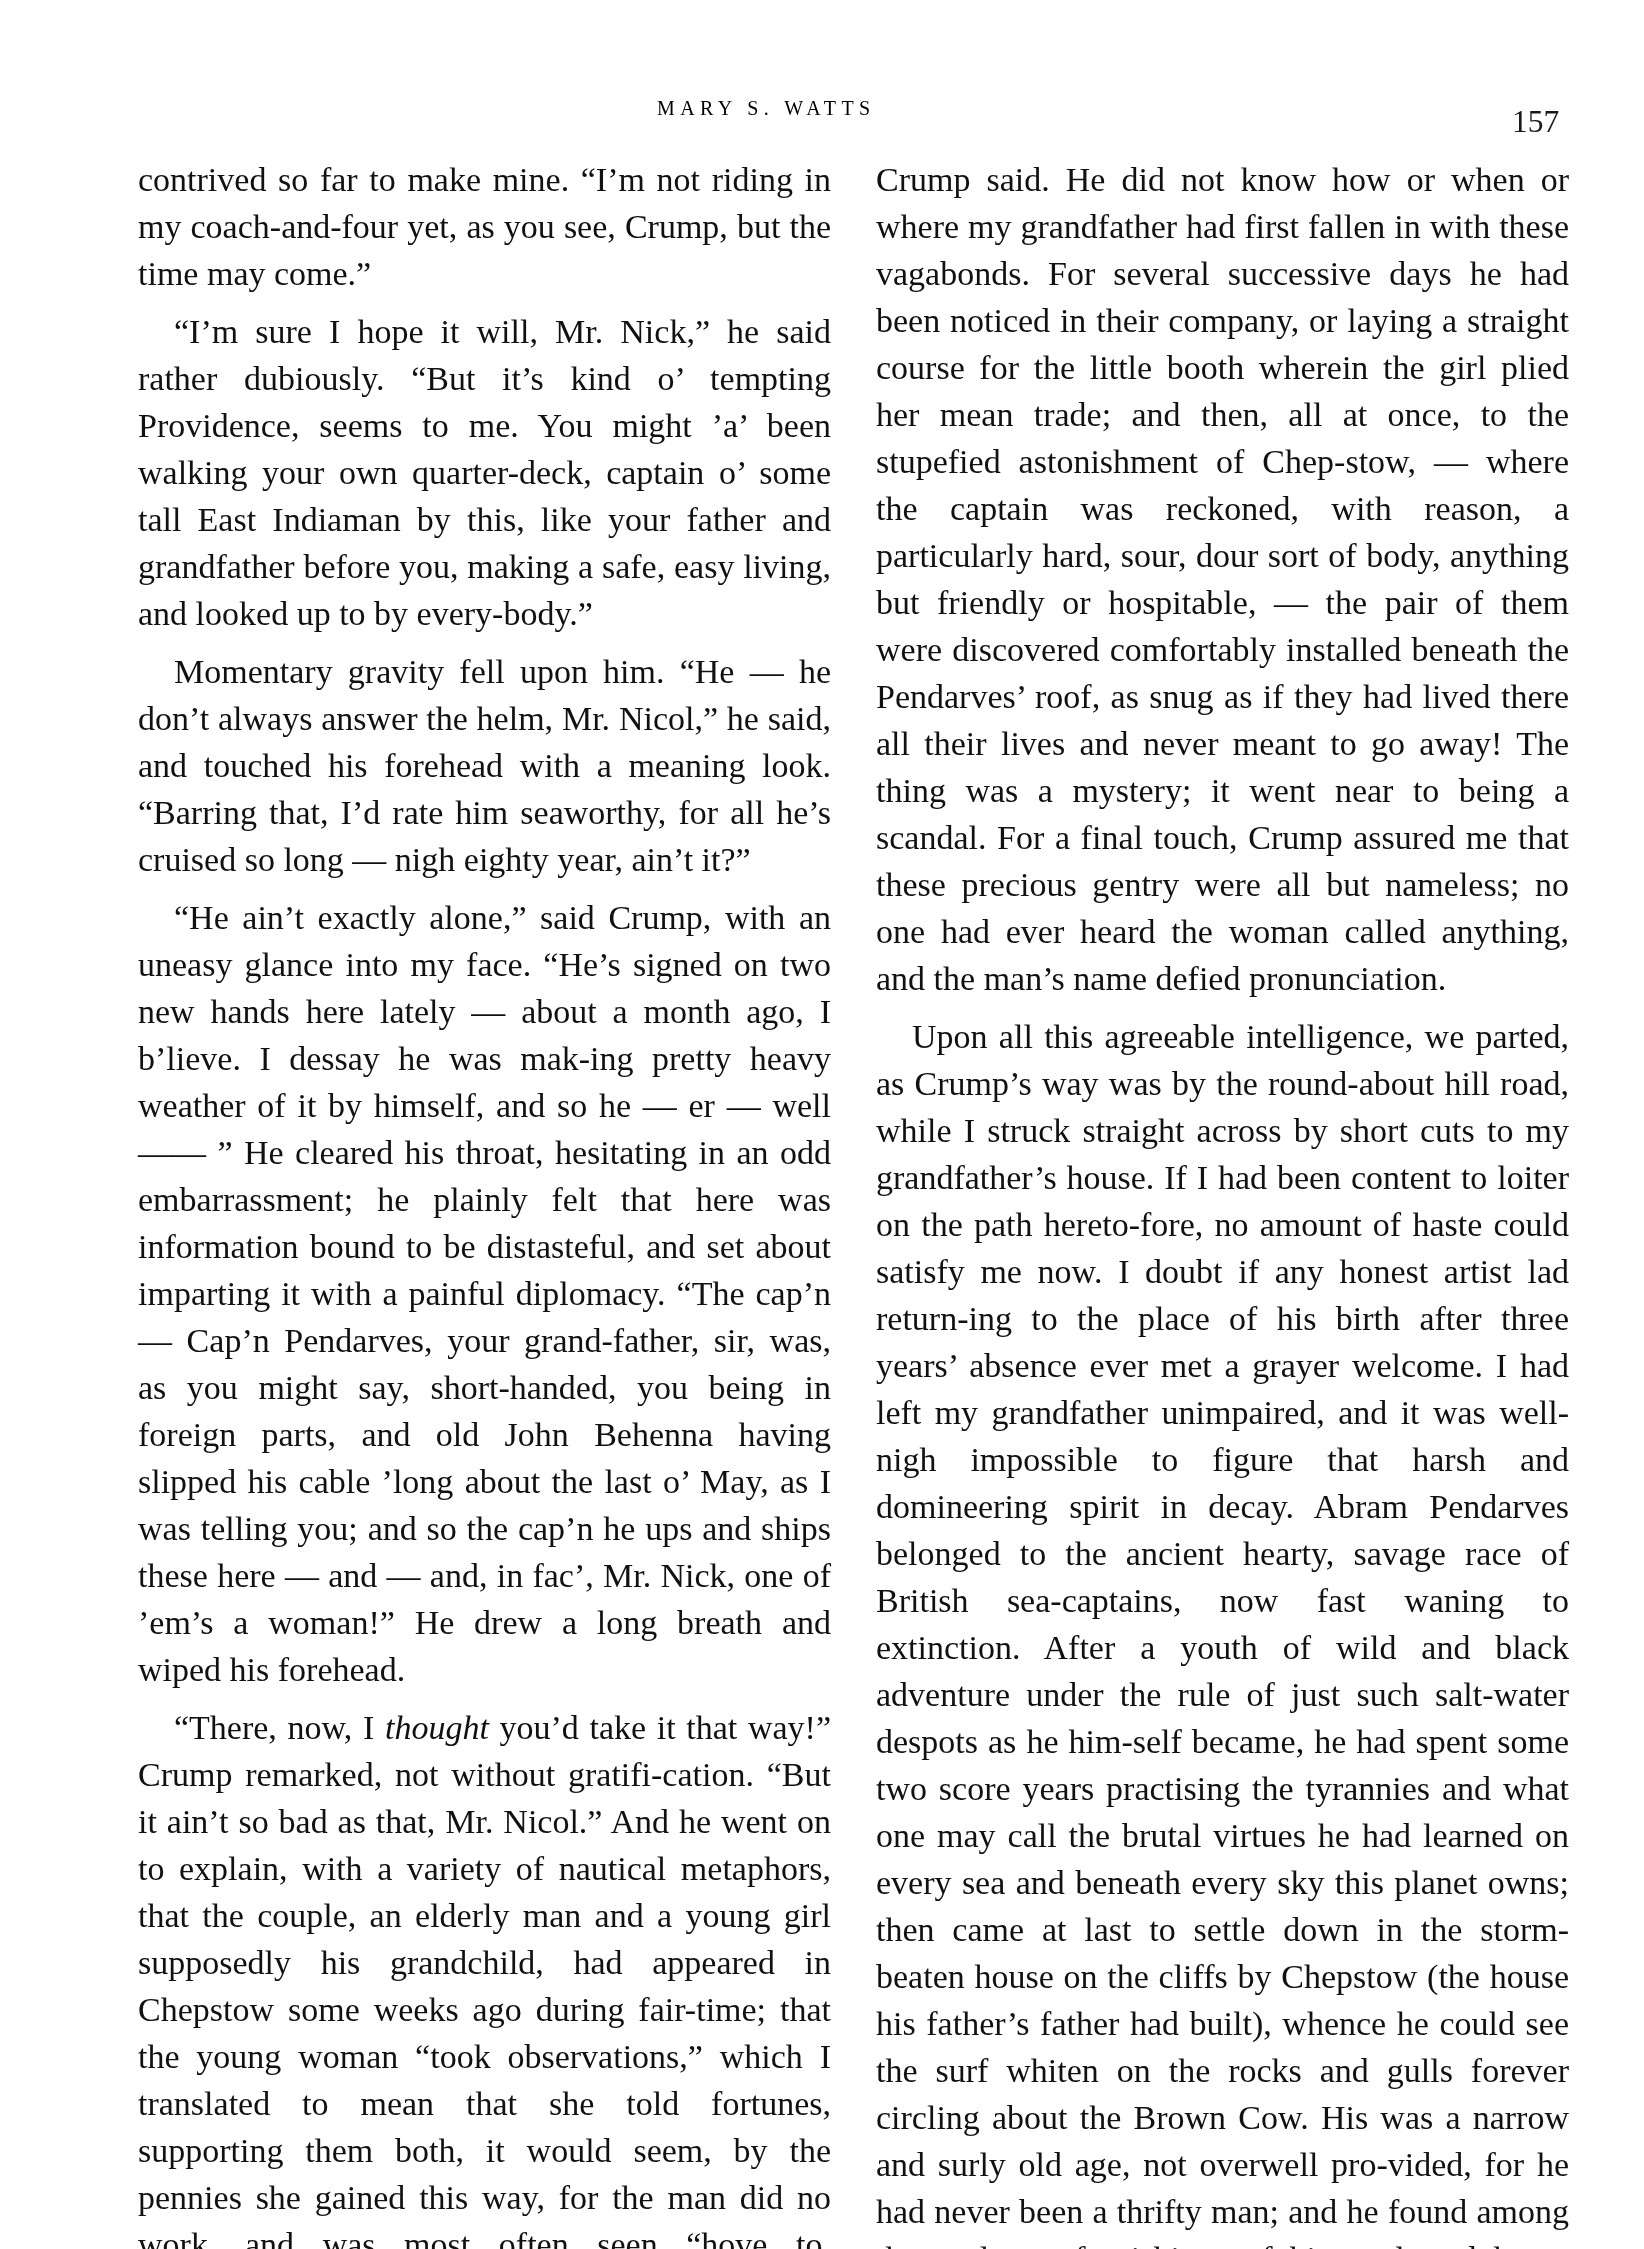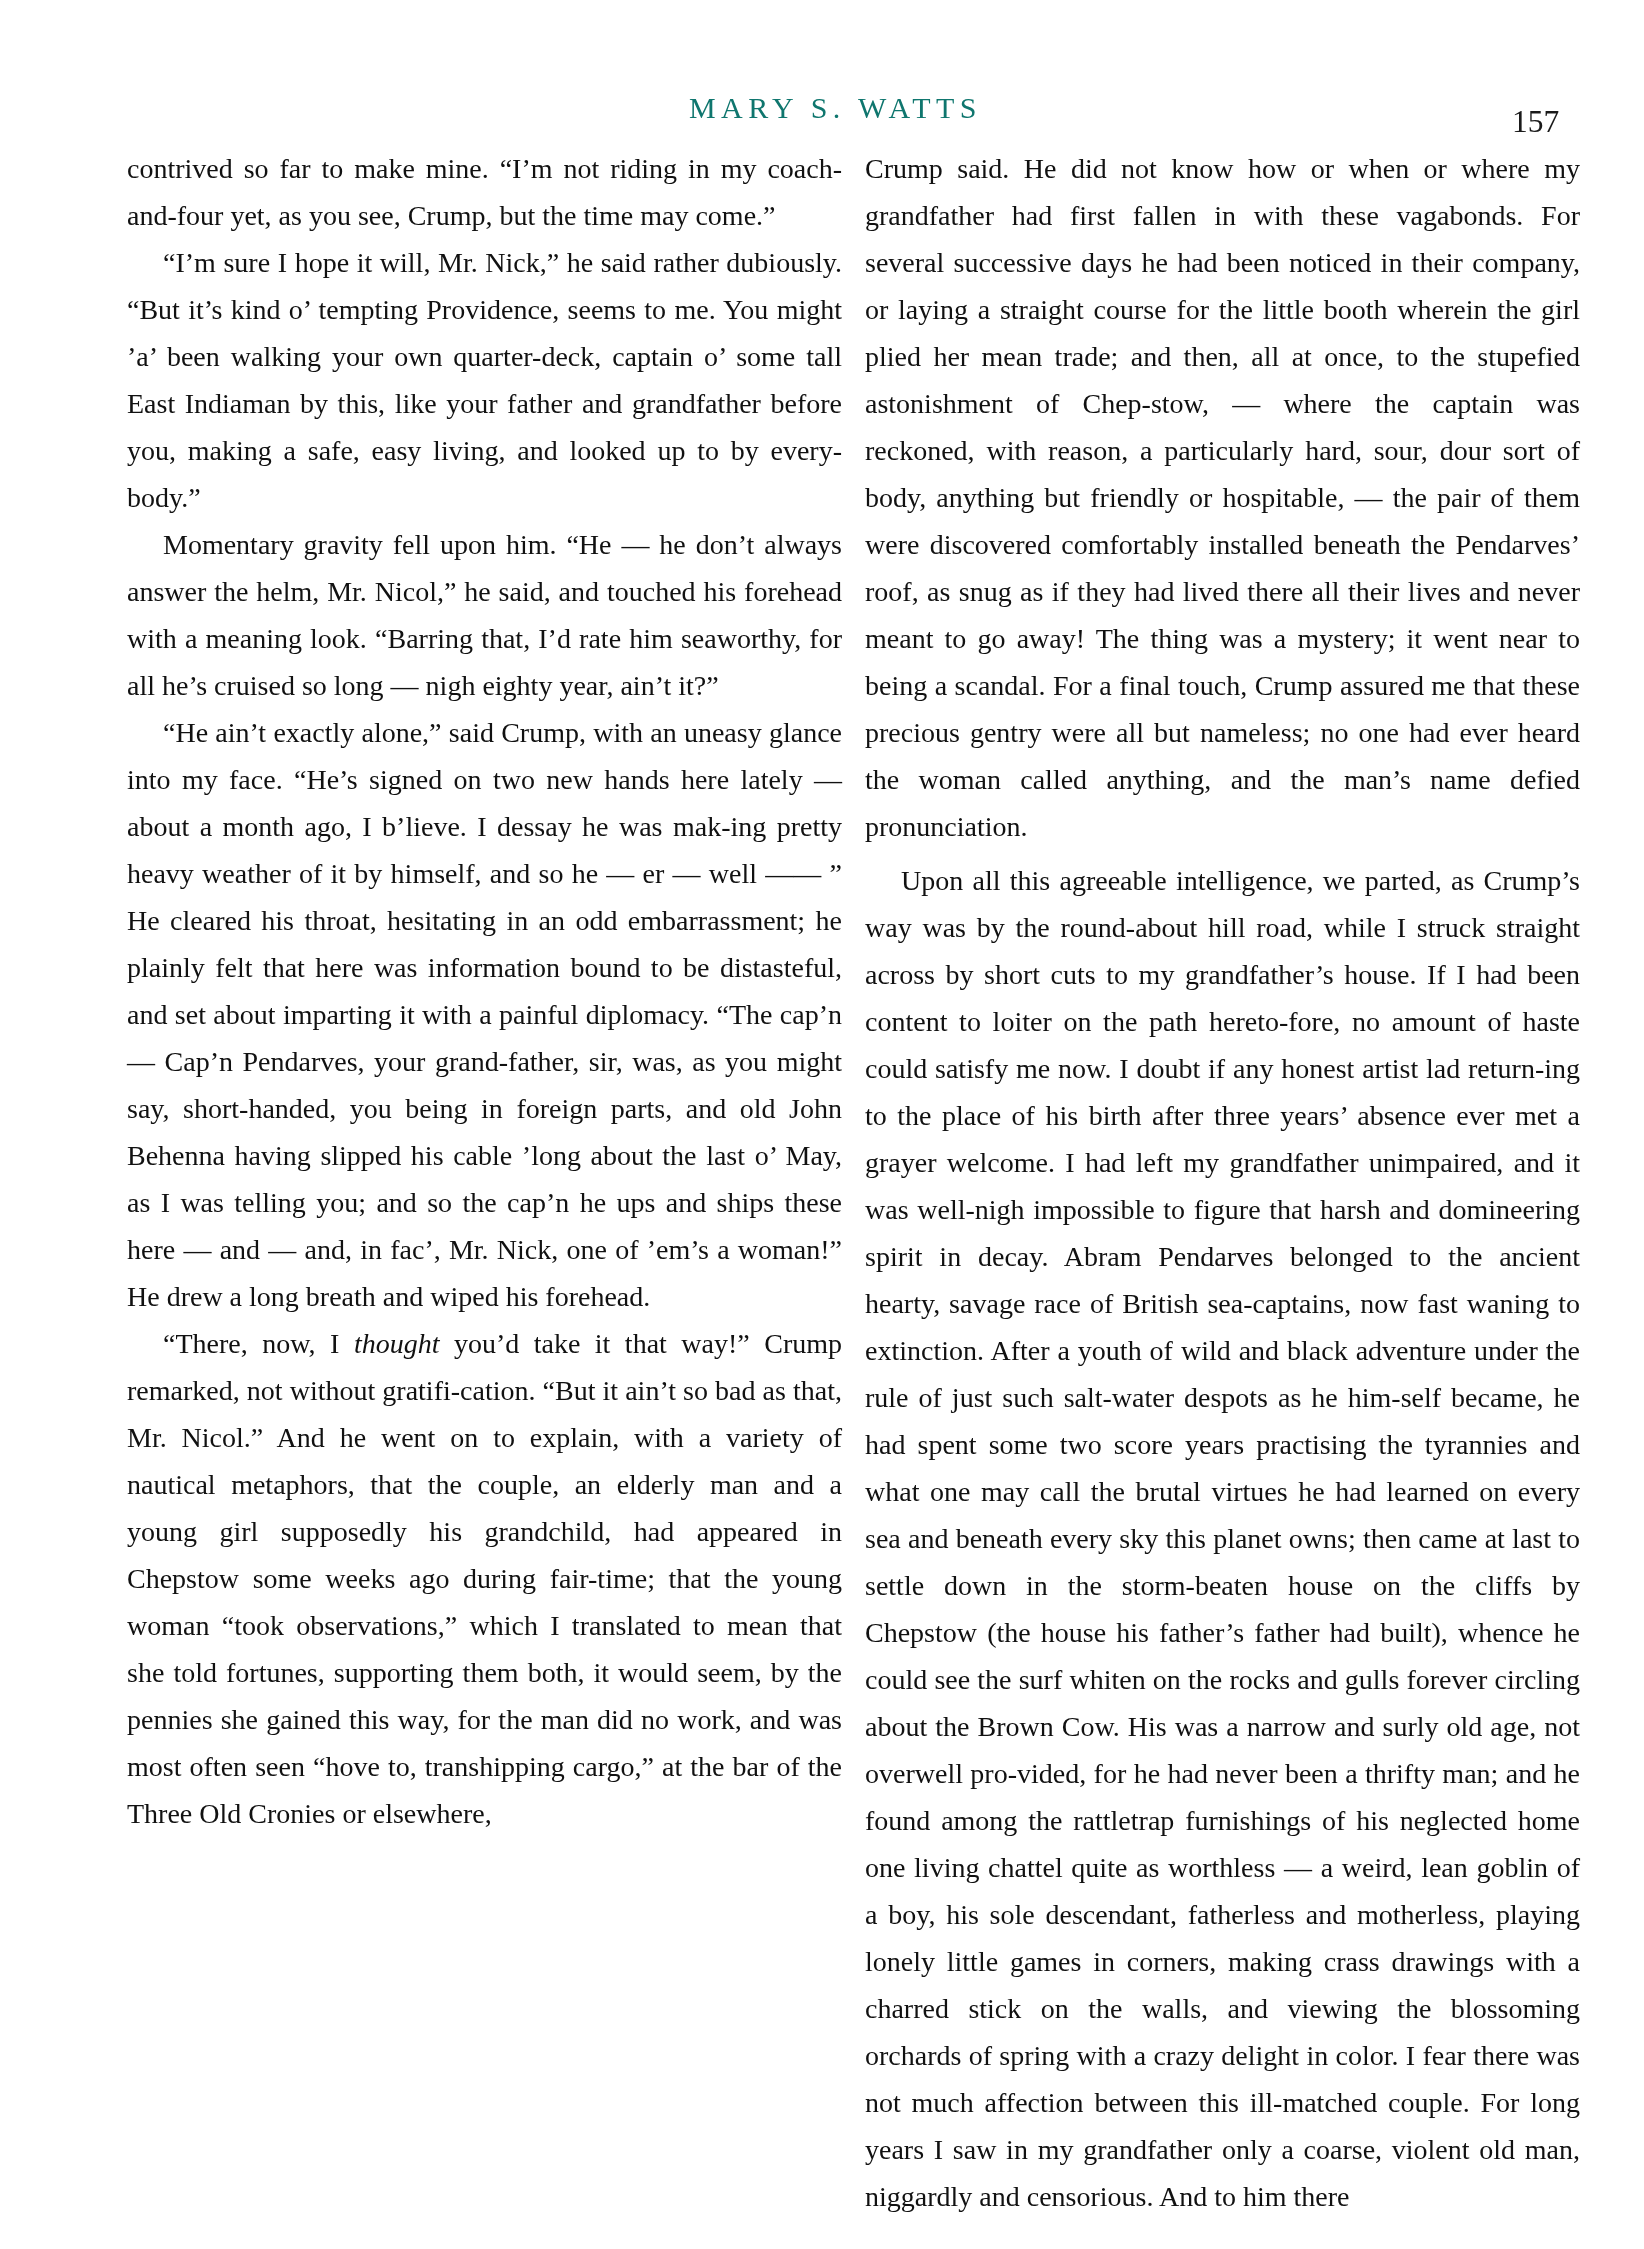--- a/index.html
+++ b/index.html
@@ -23,47 +23,47 @@
     }
     .running-head {
       position: absolute;
       top: 88px;
       left: 0;
       width: 1644px;
       height: 40px;
     }
     .running-title {
       position: absolute;
-      left: 689px;
+      left: 657px;
       width: 405px;
       top: 0;
-      font-size: 30px;
+      font-size: 20px;
       letter-spacing: 5.4px;
       line-height: 40px;
-      color: #0f766e;
+      color: #000000;
     }
     .page-number {
       position: absolute;
       left: 1512px;
       top: 1.8px;
       font-size: 31.5px;
       line-height: 40px;
       color: #1a1a1a;
       margin-top: 12px;
     }
     .column {
       position: absolute;
       top: 145px;
       width: 715px;
     }
     .col-left { left: 127px; }
     .col-right { left: 865px; }
     .column p {
-      margin: 0;
-      font-size: 28px;
+      margin: 11px;
+      font-size: 34px;
       line-height: 47px;
       text-align: justify;
       hyphens: none;
     }
     .column p.indent { text-indent: 36px; }
     .column p.gap-before { margin-top: 7.2px; }
     em { font-style: italic; }
   </style>
 </head>
 <body>

